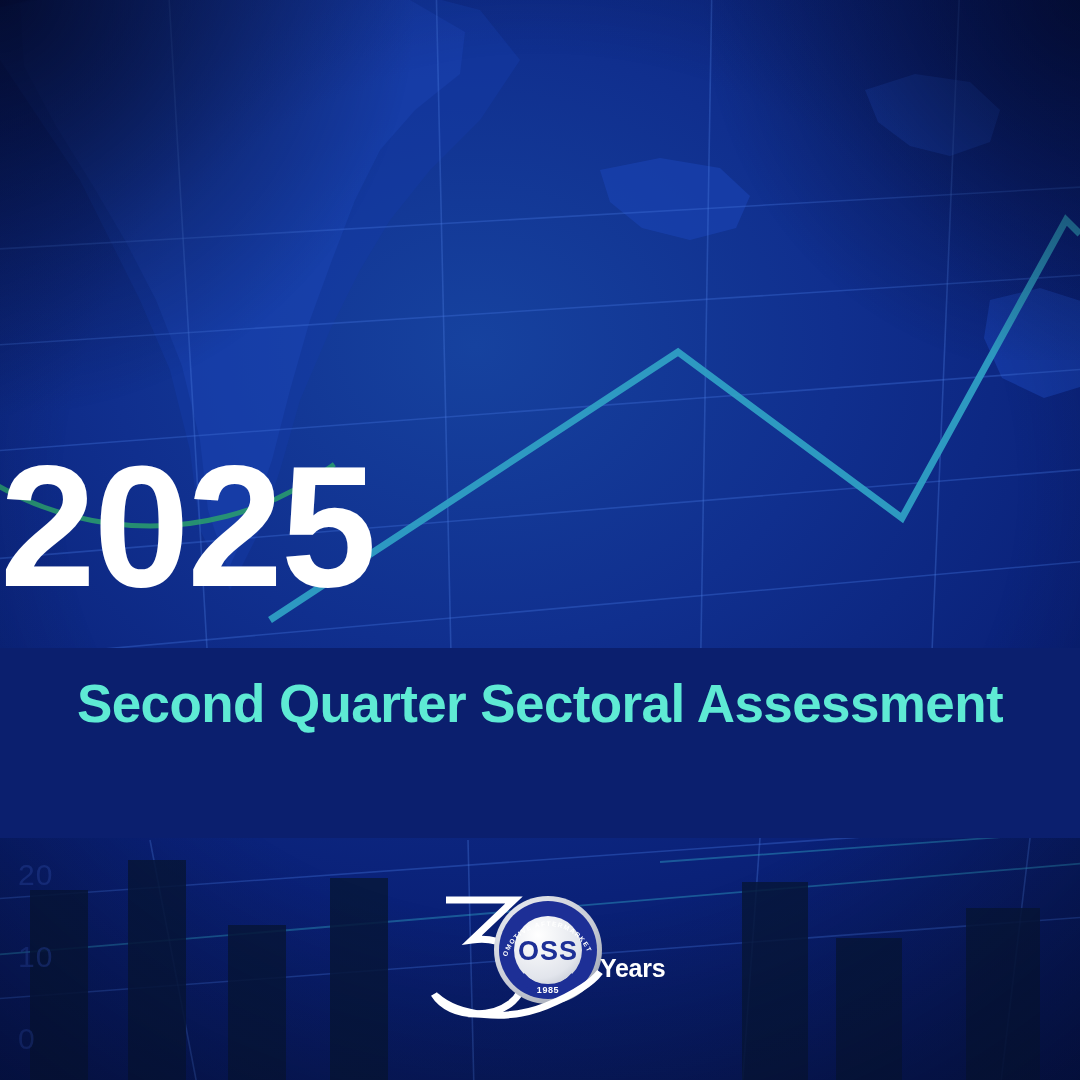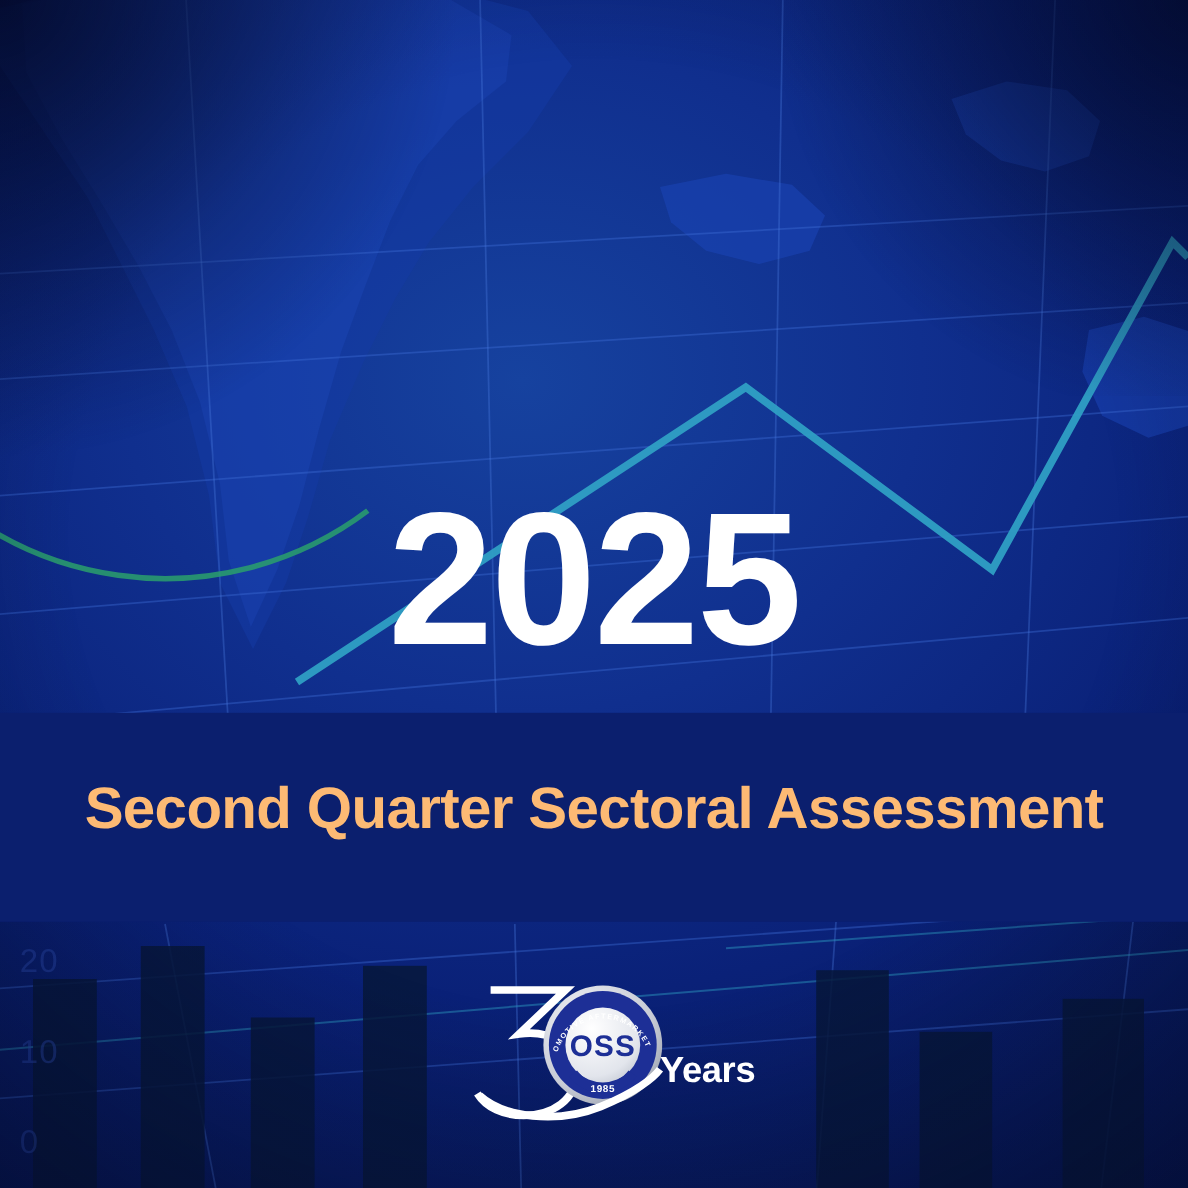--- a/index.html
+++ b/index.html
@@ -37,44 +37,43 @@
   
   .barzone{position:absolute;left:0;top:830px;width:1080px;height:250px;}
 
   
   .axisghost{position:absolute;left:18px;top:860px;width:140px;color:#2b4bb0;
     font-size:30px;font-weight:400;line-height:1;opacity:.5;}
   .axisghost div{margin-bottom:52px;letter-spacing:1px;}
 
   
   .year{
-    position:absolute;left:0;right:0;top:440px;text-align:center;
+    position:absolute;left:0;right:0;top:440px;text-align:left;
     font-size:172px;font-weight:700;color:#ffffff;letter-spacing:-2px;
     line-height:1;font-family:"Liberation Sans","DejaVu Sans",sans-serif;
   }
 
   
   .banner{
     position:absolute;left:0;top:648px;width:1080px;height:190px;
     background:#0b1f6e;
   }
   .banner-title{
     position:absolute;left:40px;right:40px;top:26px;text-align:center;
-    color:#fdba74;font-weight:700;font-size:53px;line-height:1.13;
+    color:#5eead4;font-weight:700;font-size:53px;line-height:1.13;
     letter-spacing:-0.6px;
-    margin-top:32px;
   }
   .banner-title span{display:block;}
 
   
   .logo{position:absolute;left:428px;top:880px;width:240px;height:140px;}
   .logo svg{position:absolute;left:0;top:0;}
   .years-txt{
     position:absolute;left:172px;top:74px;color:#fff;font-weight:700;
-    font-size:33px;letter-spacing:-.3px;
+    font-size:25px;letter-spacing:-.3px;
   }
 </style>
 </head>
 <body>
 
 <div class="stage">
 
   <div class="bg-base2"></div>
 
   <svg class="worldmap" viewBox="0 0 1160 720">

